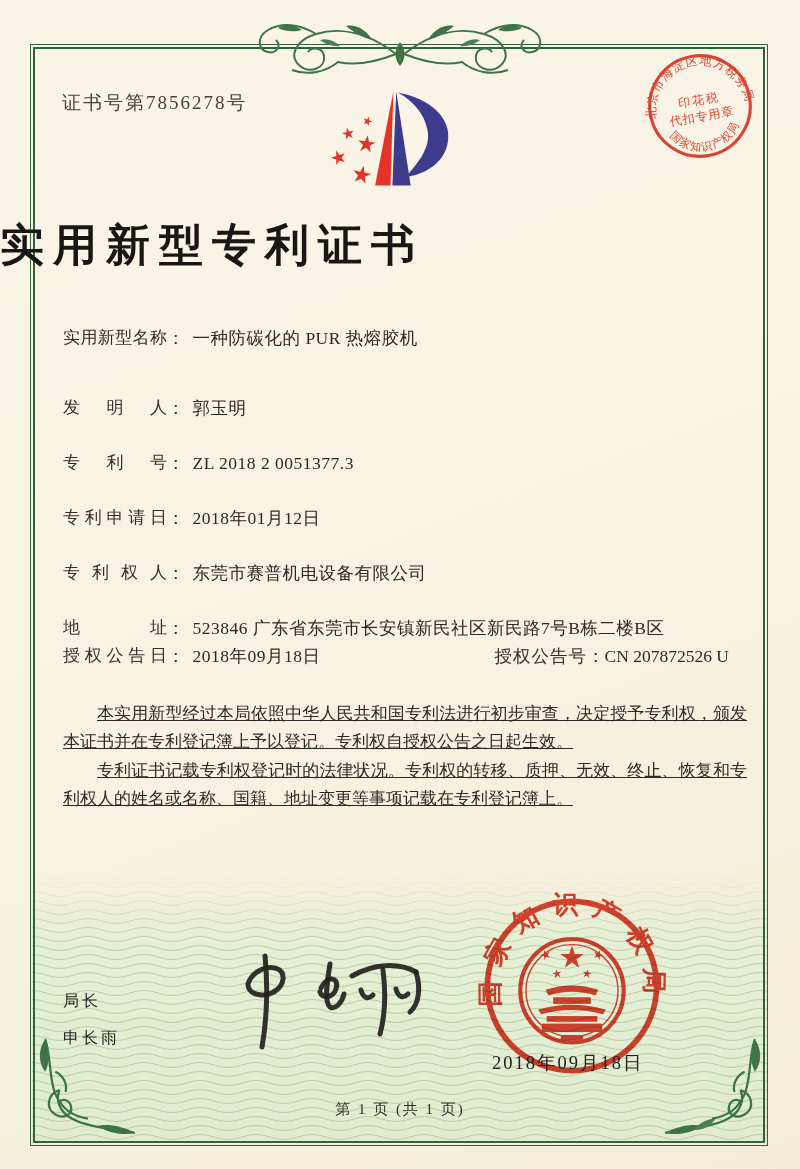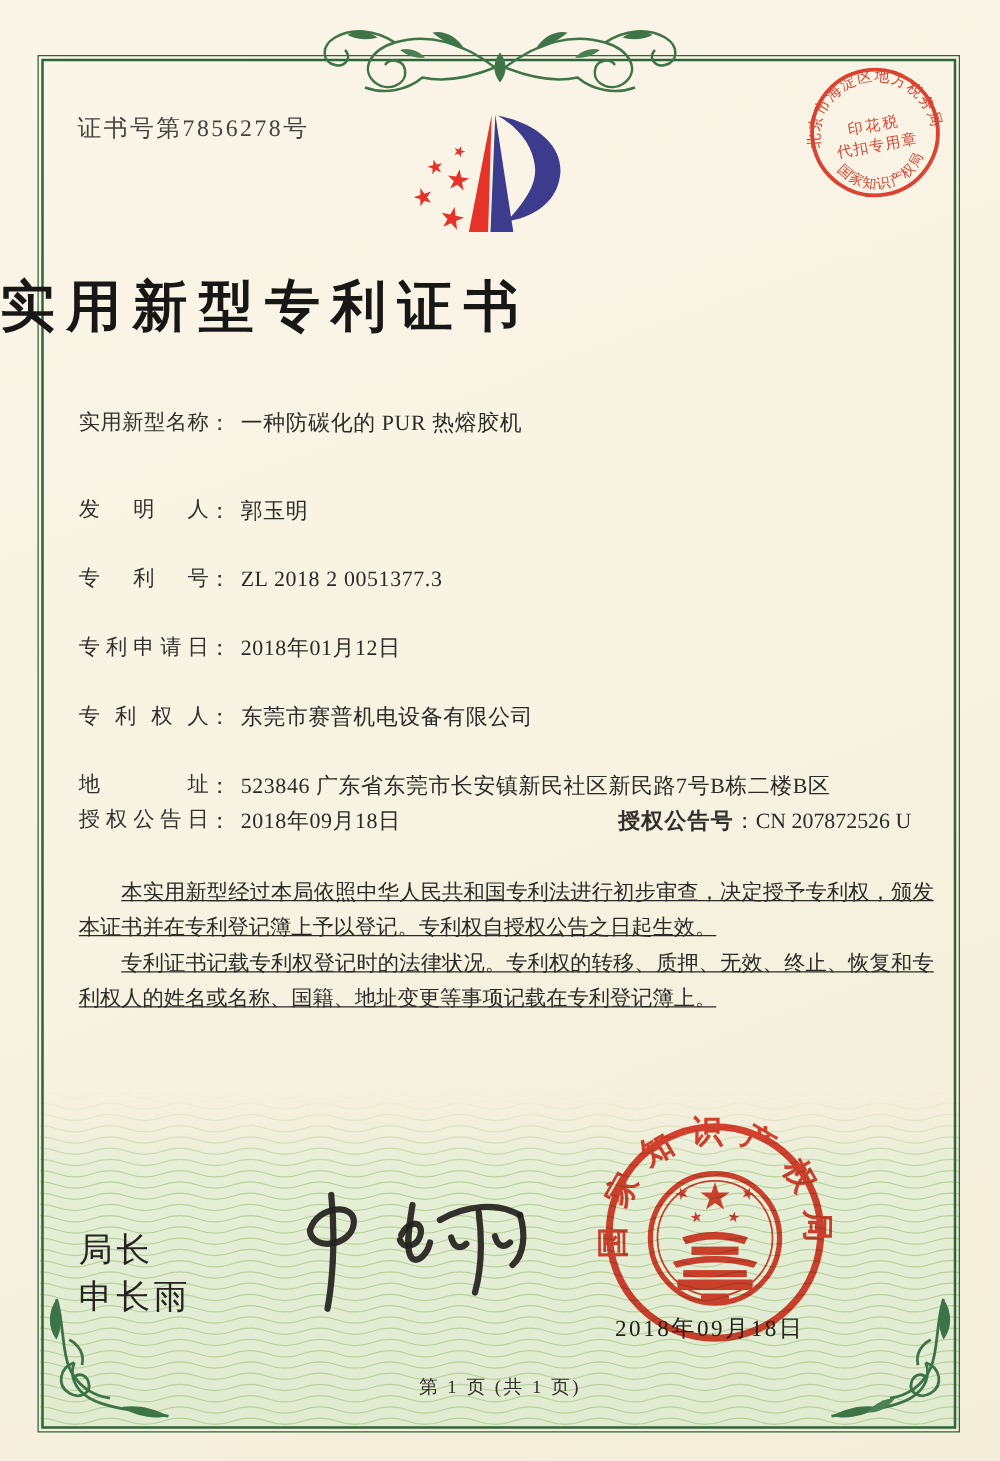--- a/index.html
+++ b/index.html
@@ -53,29 +53,29 @@
   .frow-name { margin-bottom:42px; }
   .frow-address { margin-bottom:0; }
   .flabel {
     display:inline-block; width:104px; flex:0 0 104px; font-size:17px;
     text-align:justify; text-align-last:justify; color:#33302b;
   }
   .fcolon { flex:0 0 auto; color:#33302b; }
   .fvalue { margin-left:8px; letter-spacing:.5px; color:#2c2a25; }
   .frow-address .fvalue { max-width:556px; }
   .grant-no { margin-left:auto; padding-right:18px; white-space:nowrap; }
-  .grant-no .flabel2 { letter-spacing:1px; color:#33302b;font-weight:bold; }
+  .grant-no .flabel2 { letter-spacing:1px; color:#33302b; }
   
   .body-text {
     position:absolute; left:63px; top:700px; width:684px; z-index:4;
     font-size:17px; line-height:28.4px; text-align:justify; color:#2c2a25;
   }
   .body-text p { text-indent:2em;text-decoration:underline; }
   
-  .signer { position:absolute; left:63px; top:982px; z-index:4; font-size:27px; letter-spacing:3px; color:#262420; }
+  .signer { position:absolute; left:63px; top:982px; z-index:4; font-size:16px; letter-spacing:3px; color:#262420; }
   .signer div { line-height:37px; }
   .sig { position:absolute; left:192px; top:944px; width:245px; height:118px; z-index:5; }
   .sig path { fill:none; stroke:#23211d; stroke-width:5; stroke-linecap:round; opacity:.92; }
   .cnipa-seal {
     position:absolute; left:478px; top:892px; width:188px; height:188px; z-index:4;
     opacity:.93; mix-blend-mode:multiply;
   }
   .seal-date {
     position:absolute; left:492px; top:1050px; z-index:6; font-size:18.5px;
     letter-spacing:2px; color:#23211d;

